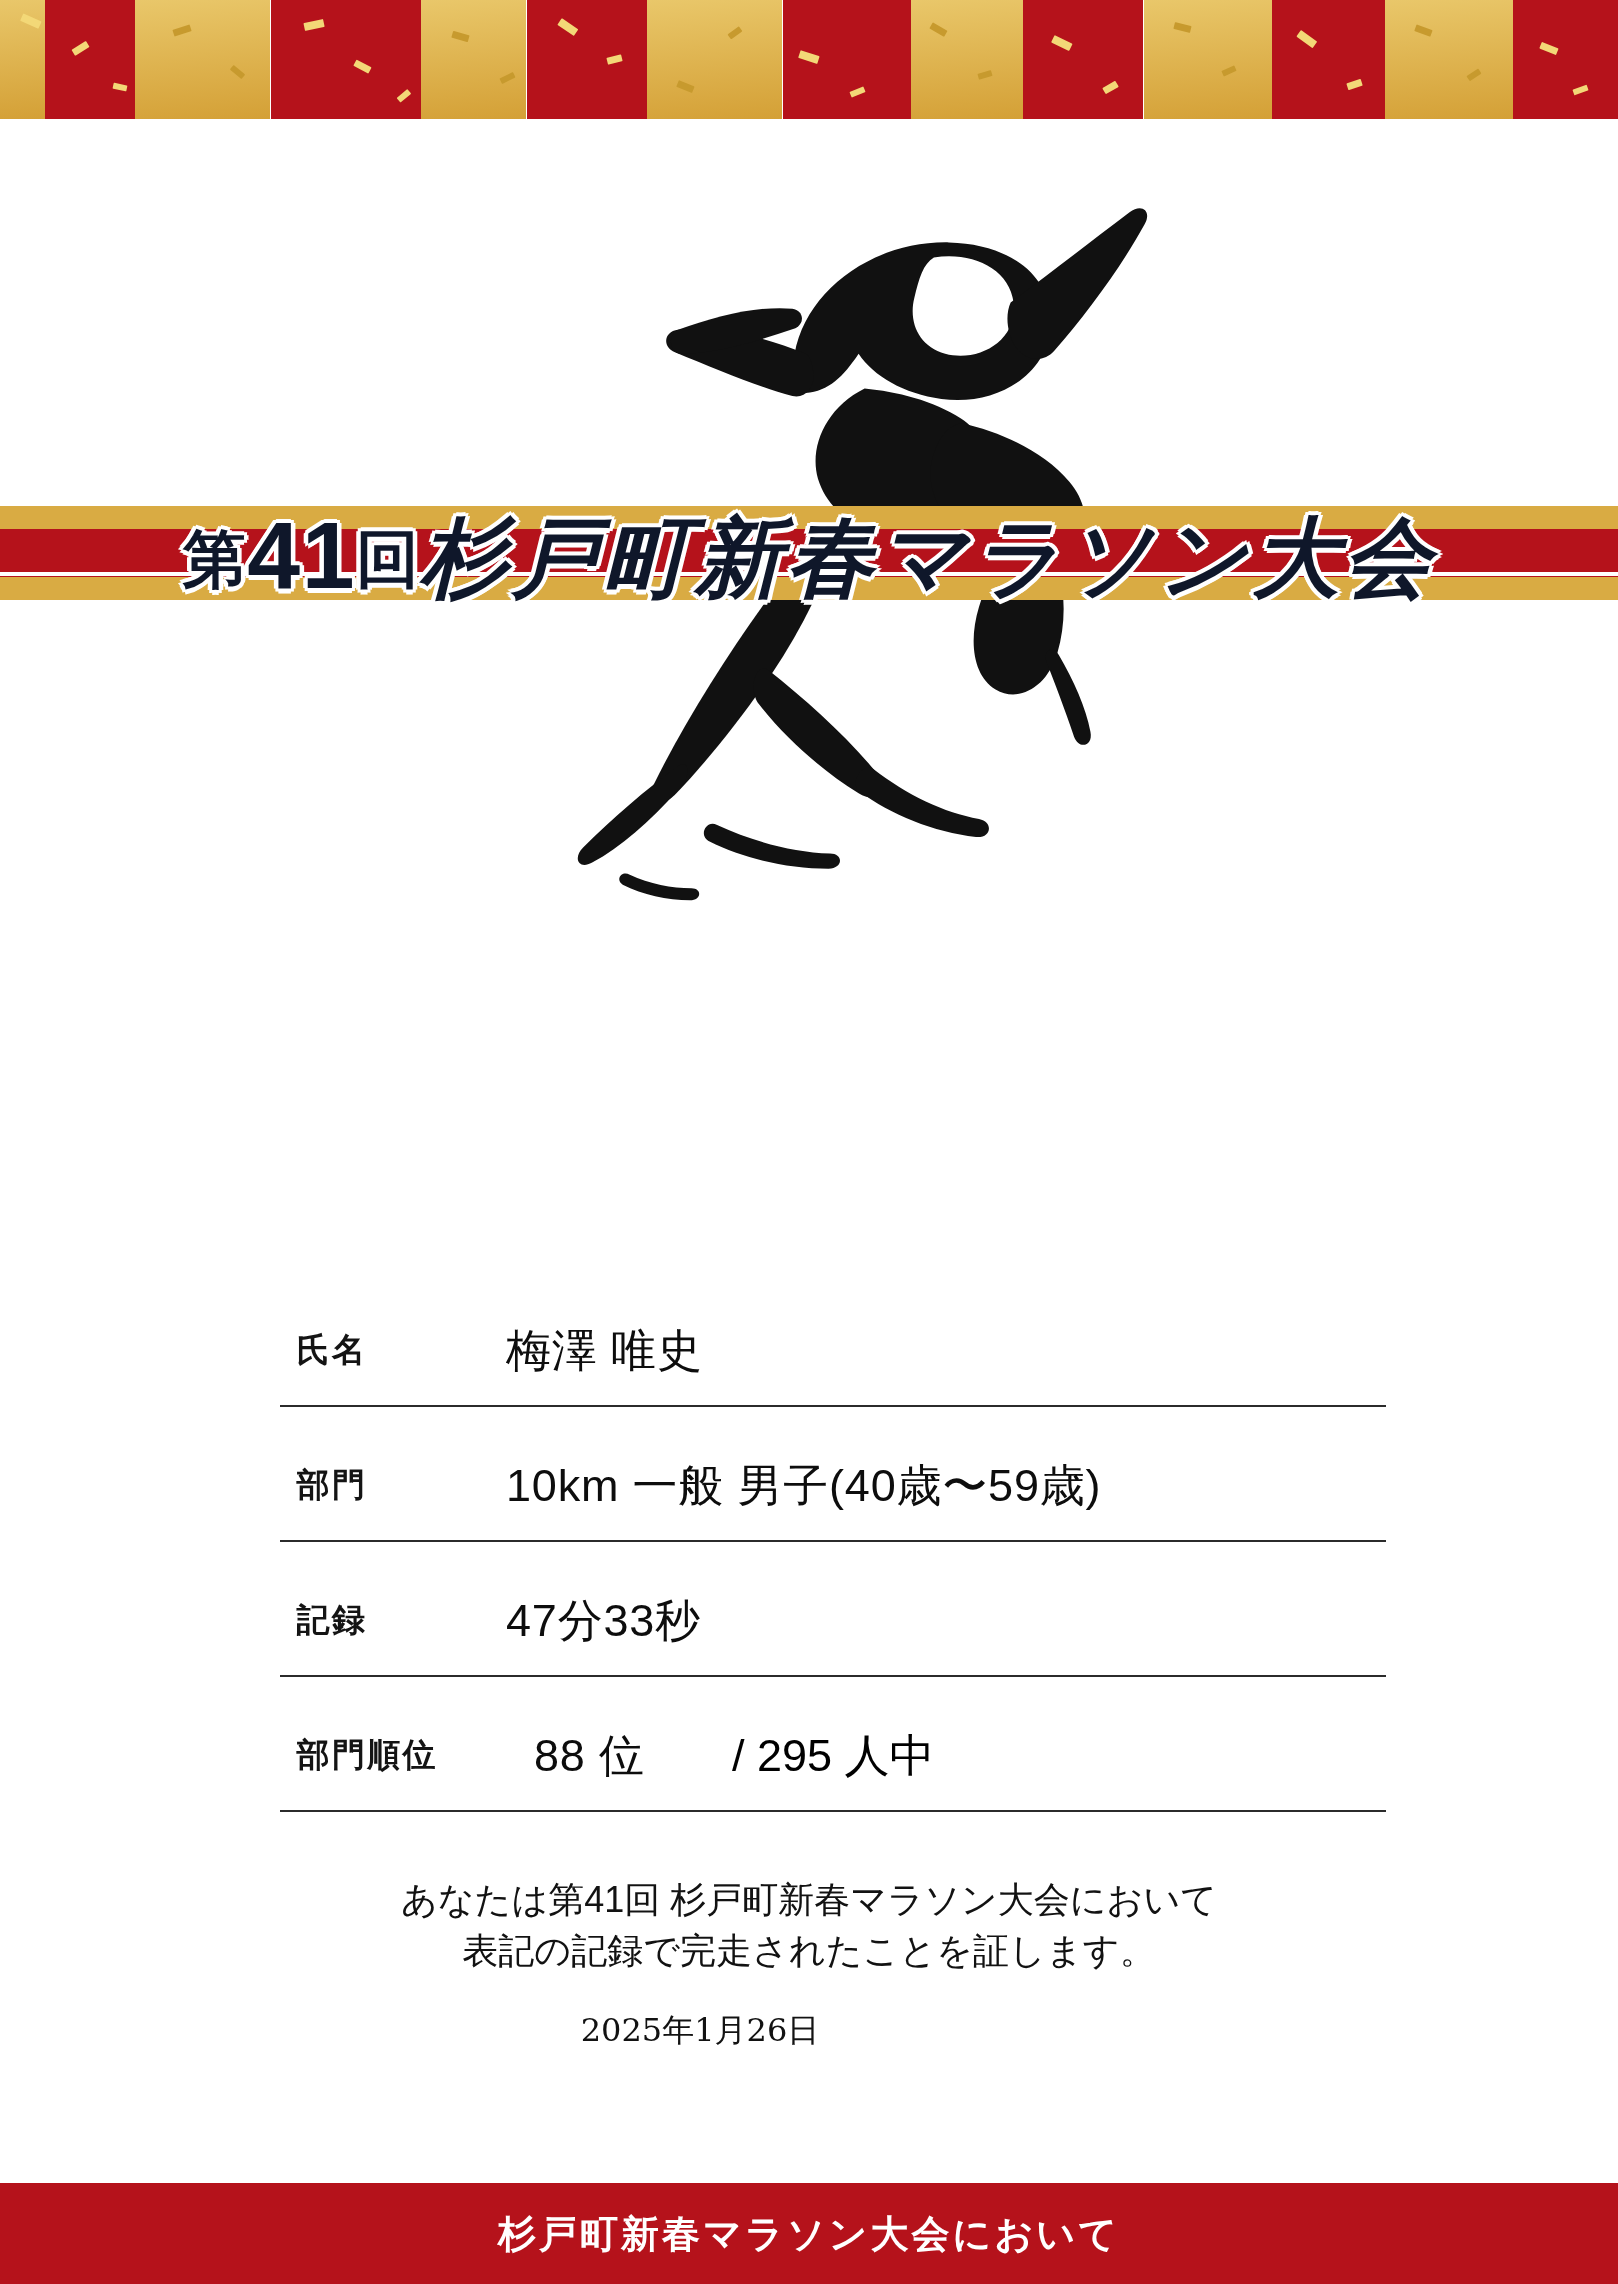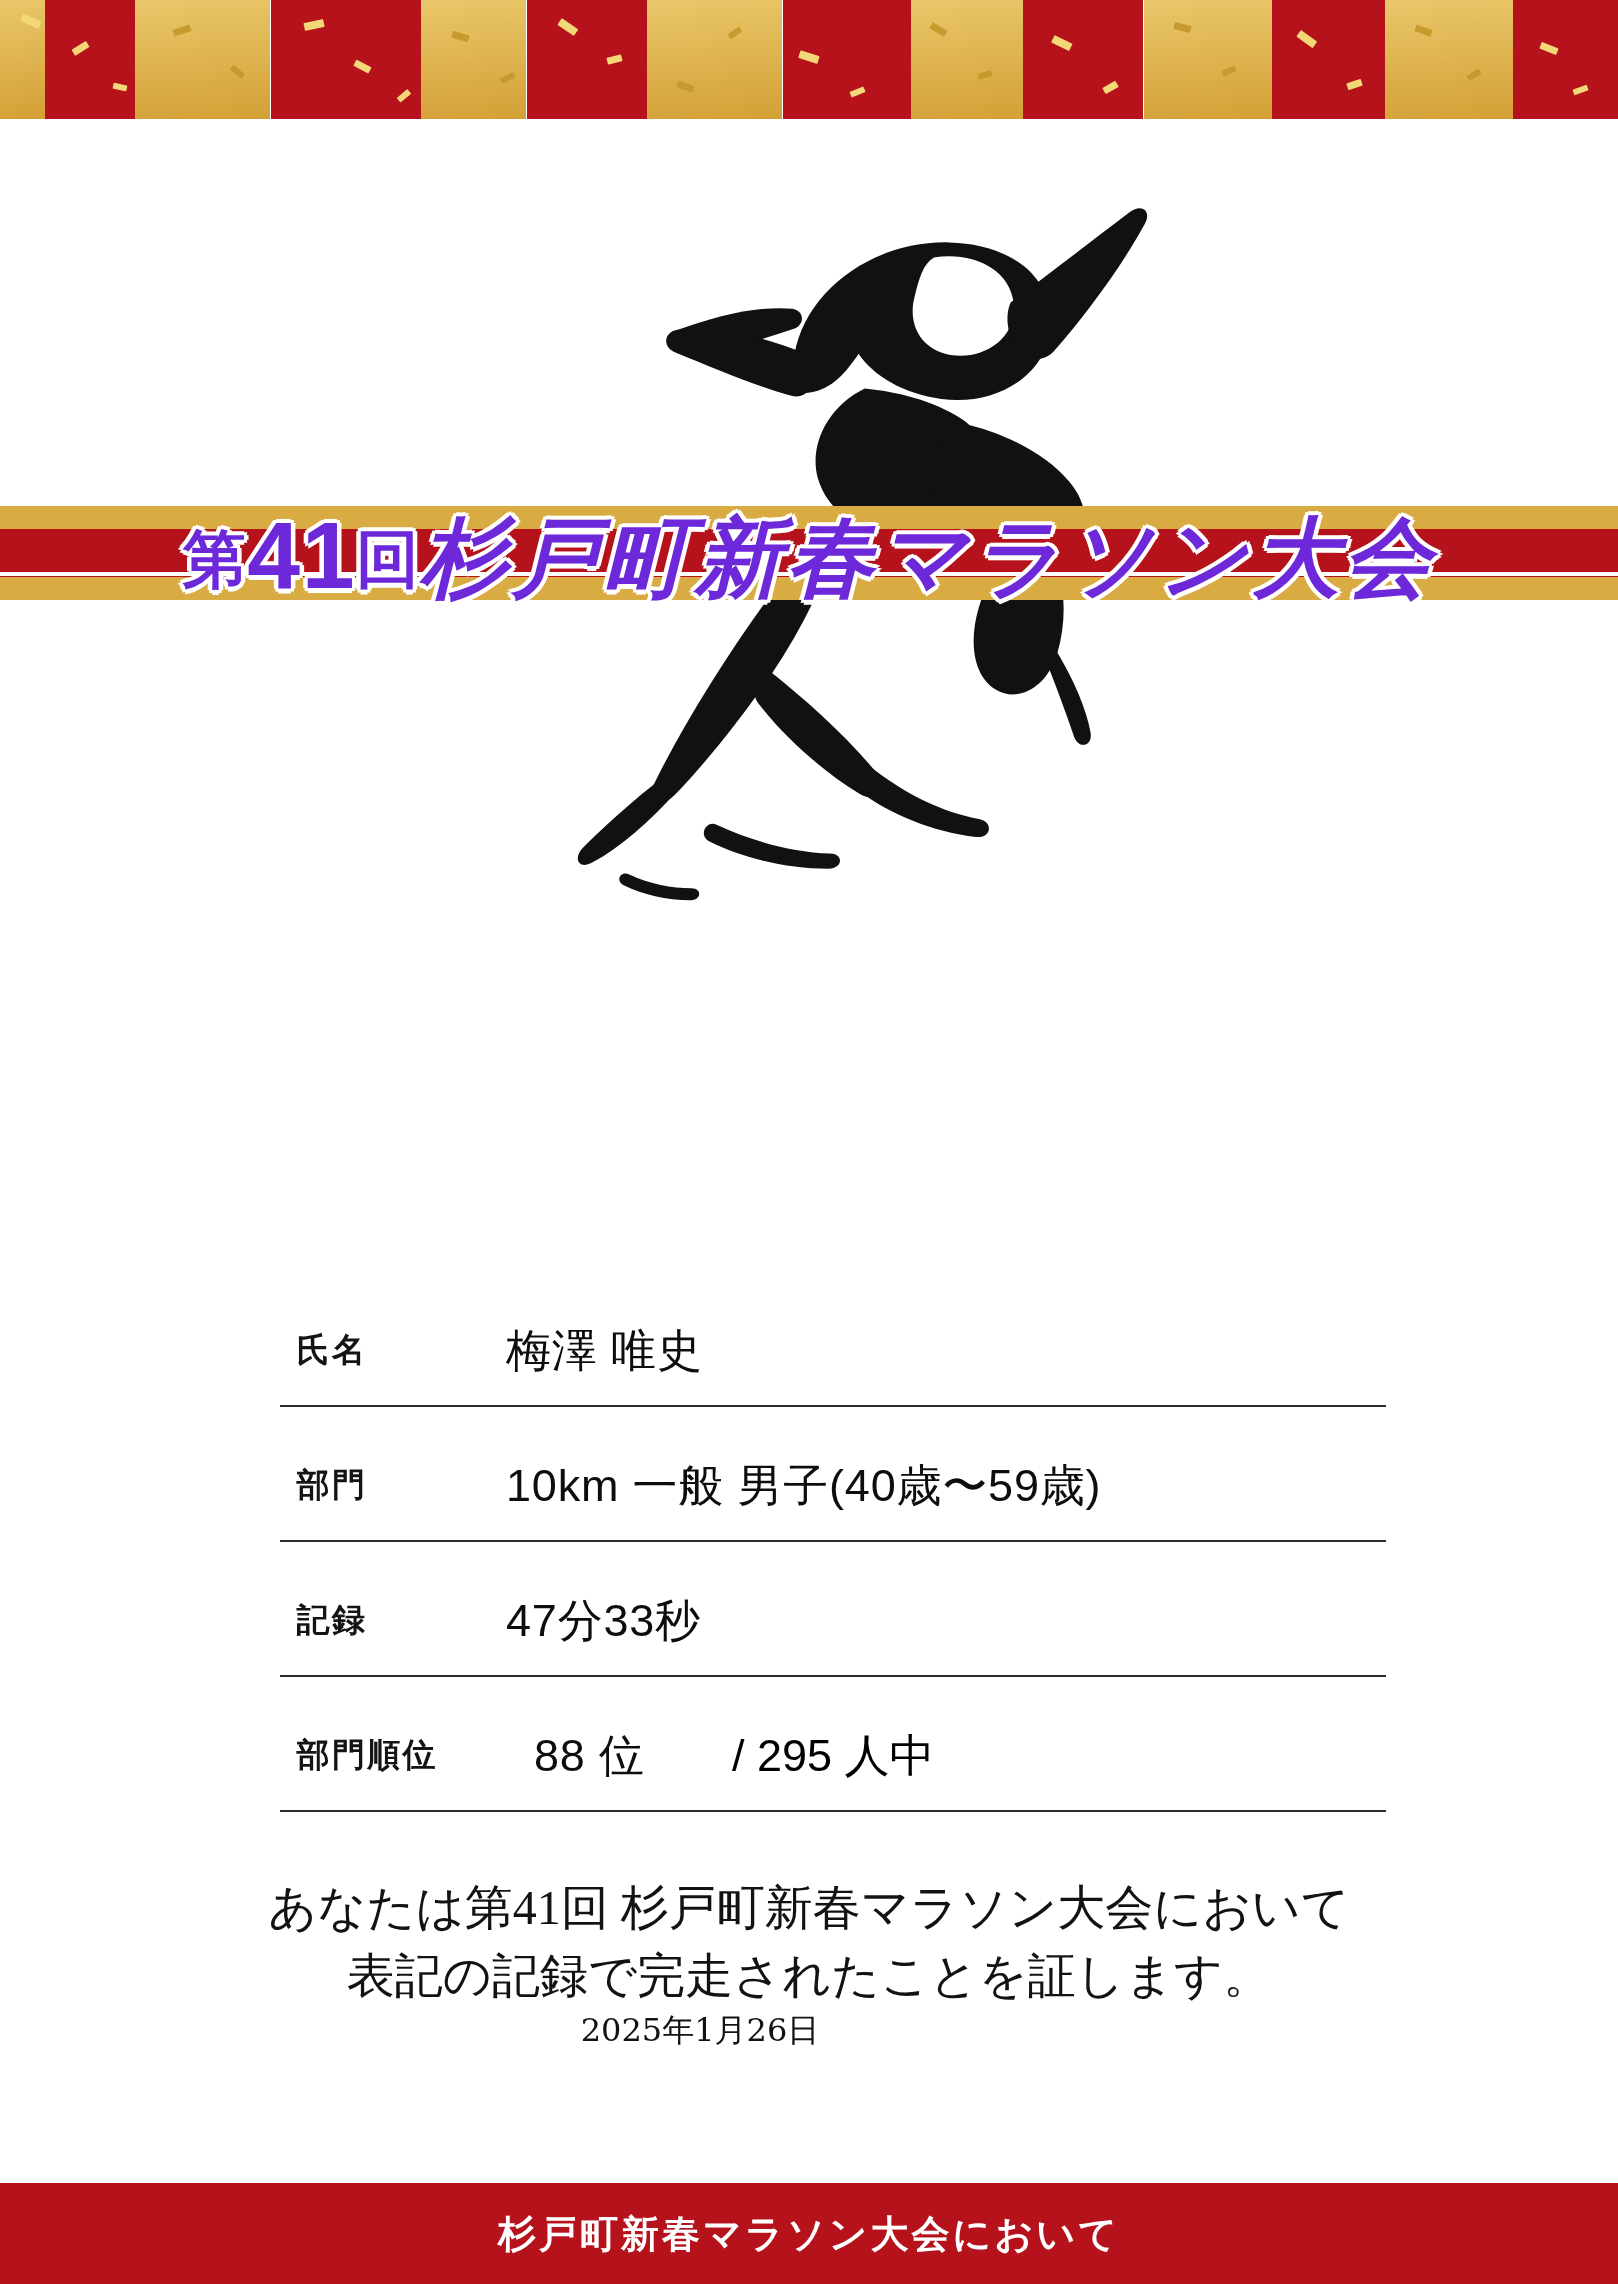--- a/index.html
+++ b/index.html
@@ -78,21 +78,21 @@
     background: #ffffff;
   }
   .ribbon-title {
     position: absolute;
     left: 0;
     top: 503px;
     width: 1618px;
     text-align: center;
     font-family: "DejaVu Serif", serif;
     font-weight: bold;
-    color: #6d28d9;
+    color: #0f172a;
     font-size: 84px;
     letter-spacing: 1.5px;
     line-height: 105px;
     white-space: nowrap;
     text-shadow:
       2.3px 0 0 #fff, -2.3px 0 0 #fff, 0 2.3px 0 #fff, 0 -2.3px 0 #fff,
       3px 3px 0 #fff, -3px 3px 0 #fff, 3px -3px 0 #fff, -3px -3px 0 #fff,
       4.5px 0 0 #fff, -4.5px 0 0 #fff, 0 4.5px 0 #fff, 0 -4.5px 0 #fff;
   }
   .ribbon-title .edition-no {
@@ -166,22 +166,22 @@
     white-space: nowrap;
   }
 
   
   .statement {
     position: absolute;
     left: 0;
     top: 1874px;
     width: 1618px;
     text-align: center;
-    font-family: Liberation Serif, serif;
-    font-size: 48px;
+    font-family: Liberation Sans, sans-serif;
+    font-size: 36px;
     line-height: 1.42;
     color: #121212;
   }
   .cert-date {
     position: absolute;
     left: 0;
     top: 2009px;
     width: 1400px;
     text-align: center;
     font-family: "DejaVu Serif", serif;

